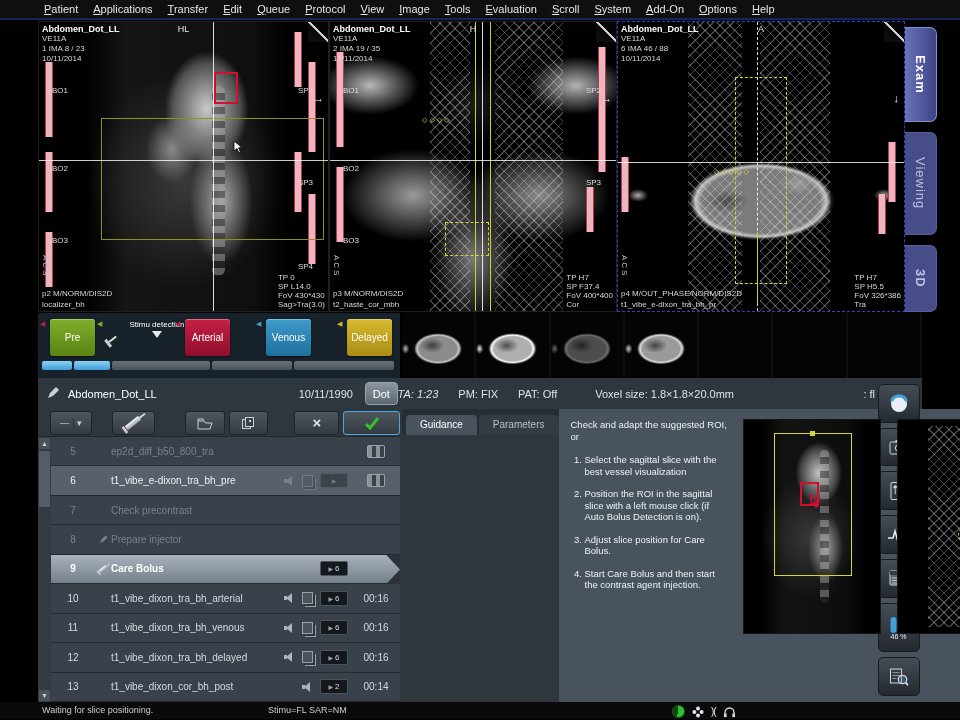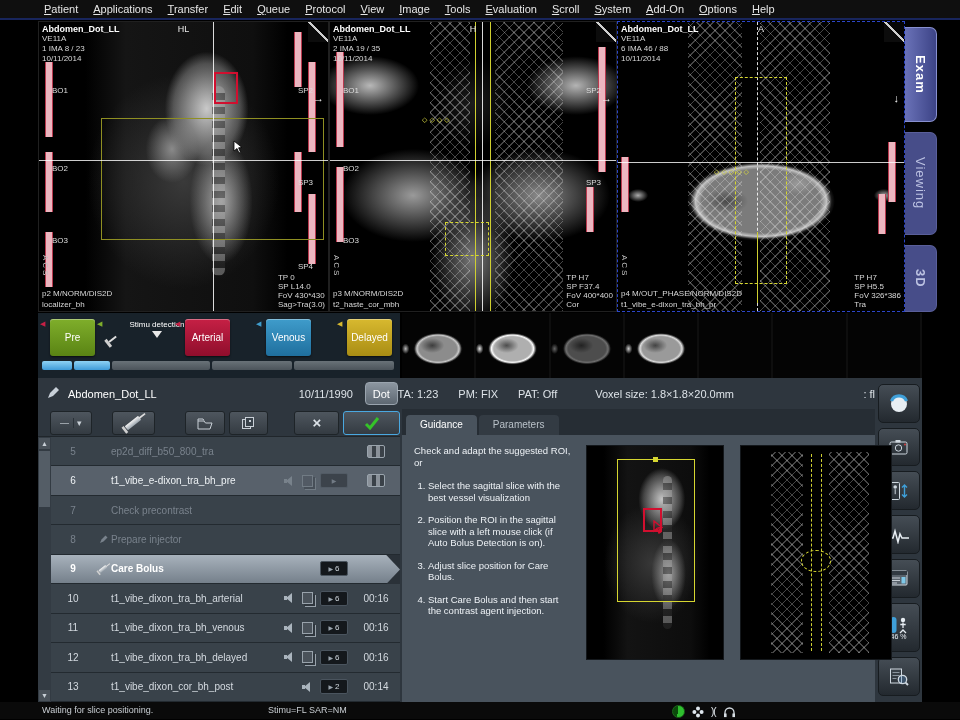--- a/index.html
+++ b/index.html
@@ -108,21 +108,21 @@
 
   
   #workarea{position:absolute;left:38px;top:378px;width:884px;height:324px;background:#2e363e;display:flex;}
   #wa-main{flex:1;display:flex;flex-direction:column;min-width:0;}
   #wa-header{height:31px;display:flex;align-items:center;font-size:11px;color:#dde3e8;white-space:nowrap;}
   #hdr-pencil{margin-left:9px;}
   #hdr-protocol{margin-left:9px;color:#fff;}
   #hdr-date{margin-left:142px;}
   #dot-btn{margin-left:12px;width:58px;height:21px;border-radius:4px;display:flex;align-items:center;justify-content:center;
     background:linear-gradient(#8c96a0,#5e6872);border:1px solid #9aa4ae;color:#fff;cursor:pointer;}
-  #hdr-ta{} #hdr-pm{margin-left:20px;} #hdr-pat{margin-left:20px;}
+  #hdr-ta{font-style:italic;} #hdr-pm{margin-left:20px;} #hdr-pat{margin-left:20px;}
   #hdr-voxel{margin-left:38px;} #hdr-snr{margin-left:16px;margin-top:39px;} #hdr-seqtype{margin-left:40px;}
 
   #wa-body{flex:1;display:flex;min-height:0;}
   #queue-col{width:362px;flex:none;display:flex;flex-direction:column;}
   #queue-toolbar{height:27px;display:flex;align-items:center;padding-left:12px;}
   .tbtn{height:22px;border-radius:3px;background:linear-gradient(#4e565e,#343b42);border:1px solid #1e2428;
     display:flex;align-items:center;justify-content:center;color:#c9d0d7;cursor:pointer;}
   #tb-dd{width:42px;gap:3px;font-size:9px;}
   #tb-dd .dd-l{border-right:1px solid #2a3138;padding-right:4px;}
   #tb-syr{width:44px;margin-left:20px;}
@@ -164,21 +164,21 @@
   #tr-trash{width:30px;} #tr-stop{width:48px;margin-left:16px;} #tr-pause{width:48px;margin-left:4px;gap:3px;}
   #tr-play{width:86px;margin-left:16px;} #tr-skip{width:42px;margin-left:6px;gap:2px;}
   .stopsq{width:11px;height:11px;background:#cfd6dc;}
   .pbar{width:4px;height:12px;background:#cfd6dc;display:inline-block;}
   .playtri{width:0;height:0;border-left:13px solid #cfd6dc;border-top:8px solid transparent;border-bottom:8px solid transparent;}
   .playtri.sm{border-left-width:8px;border-top-width:6px;border-bottom-width:6px;}
   .skipbar{width:3px;height:12px;background:#cfd6dc;}
   #tr-total{margin-left:auto;margin-right:8px;font-size:11px;font-weight:bold;color:#e9eef2;}
 
   
-  #guidance-col{flex:1;display:flex;flex-direction:column;margin-left:2px;min-width:0;}
+  #guidance-col{flex:1;display:flex;flex-direction:row;margin-left:2px;min-width:0;}
   #gtabs{height:26px;display:flex;align-items:flex-end;background:#262d34;padding-left:4px;gap:2px;}
   .gtab{padding:4px 14px 5px;font-size:10px;border-radius:4px 4px 0 0;cursor:pointer;}
   .gtab.active{background:#49535d;color:#fff;}
   .gtab.inactive{background:#333b43;color:#b9c1c8;}
   #gpanel{flex:1;background:#49535d;display:flex;padding:10px 8px 10px 12px;gap:12px;min-height:0;}
   #gtext{width:158px;flex:none;font-size:9.5px;color:#eef2f6;line-height:11.5px;}
   #gtext ol{margin:12px 0 0;padding-left:14px;}
   #gtext li{margin-bottom:11px;}
   .gimg{position:relative;height:213px;background:#000;border:1px solid #14181c;overflow:hidden;flex:none;}
   #gimg1{width:136px;margin-left:2px;}

